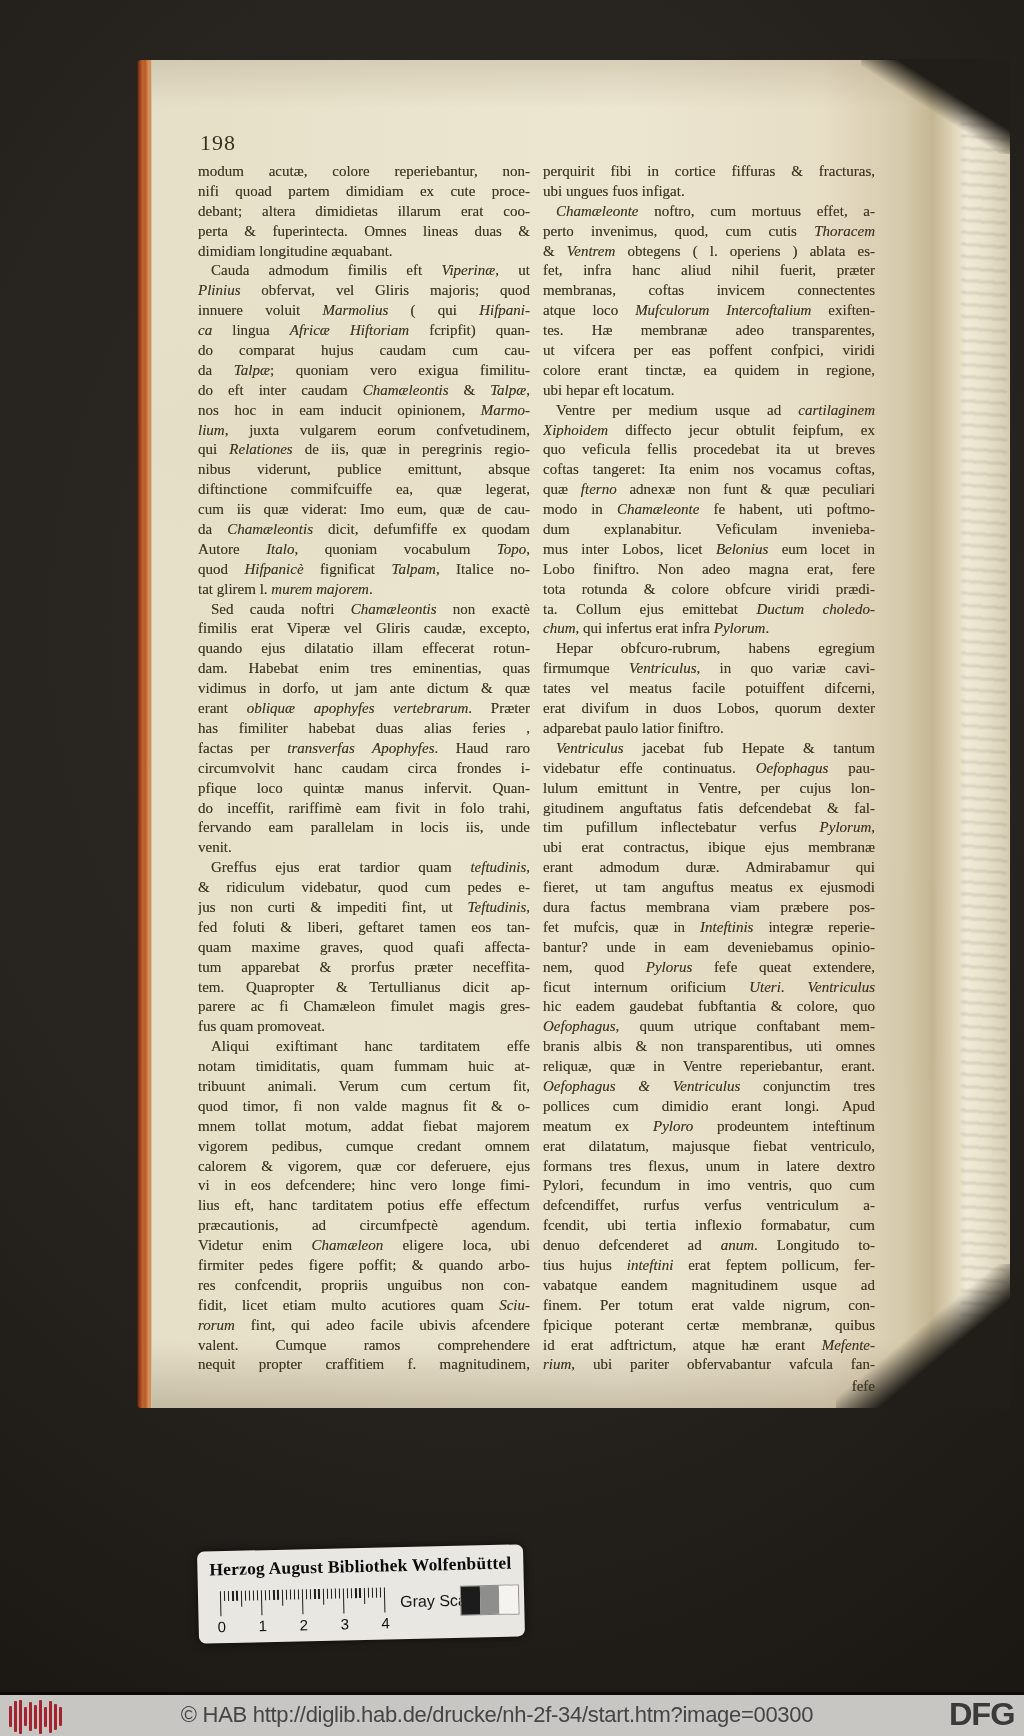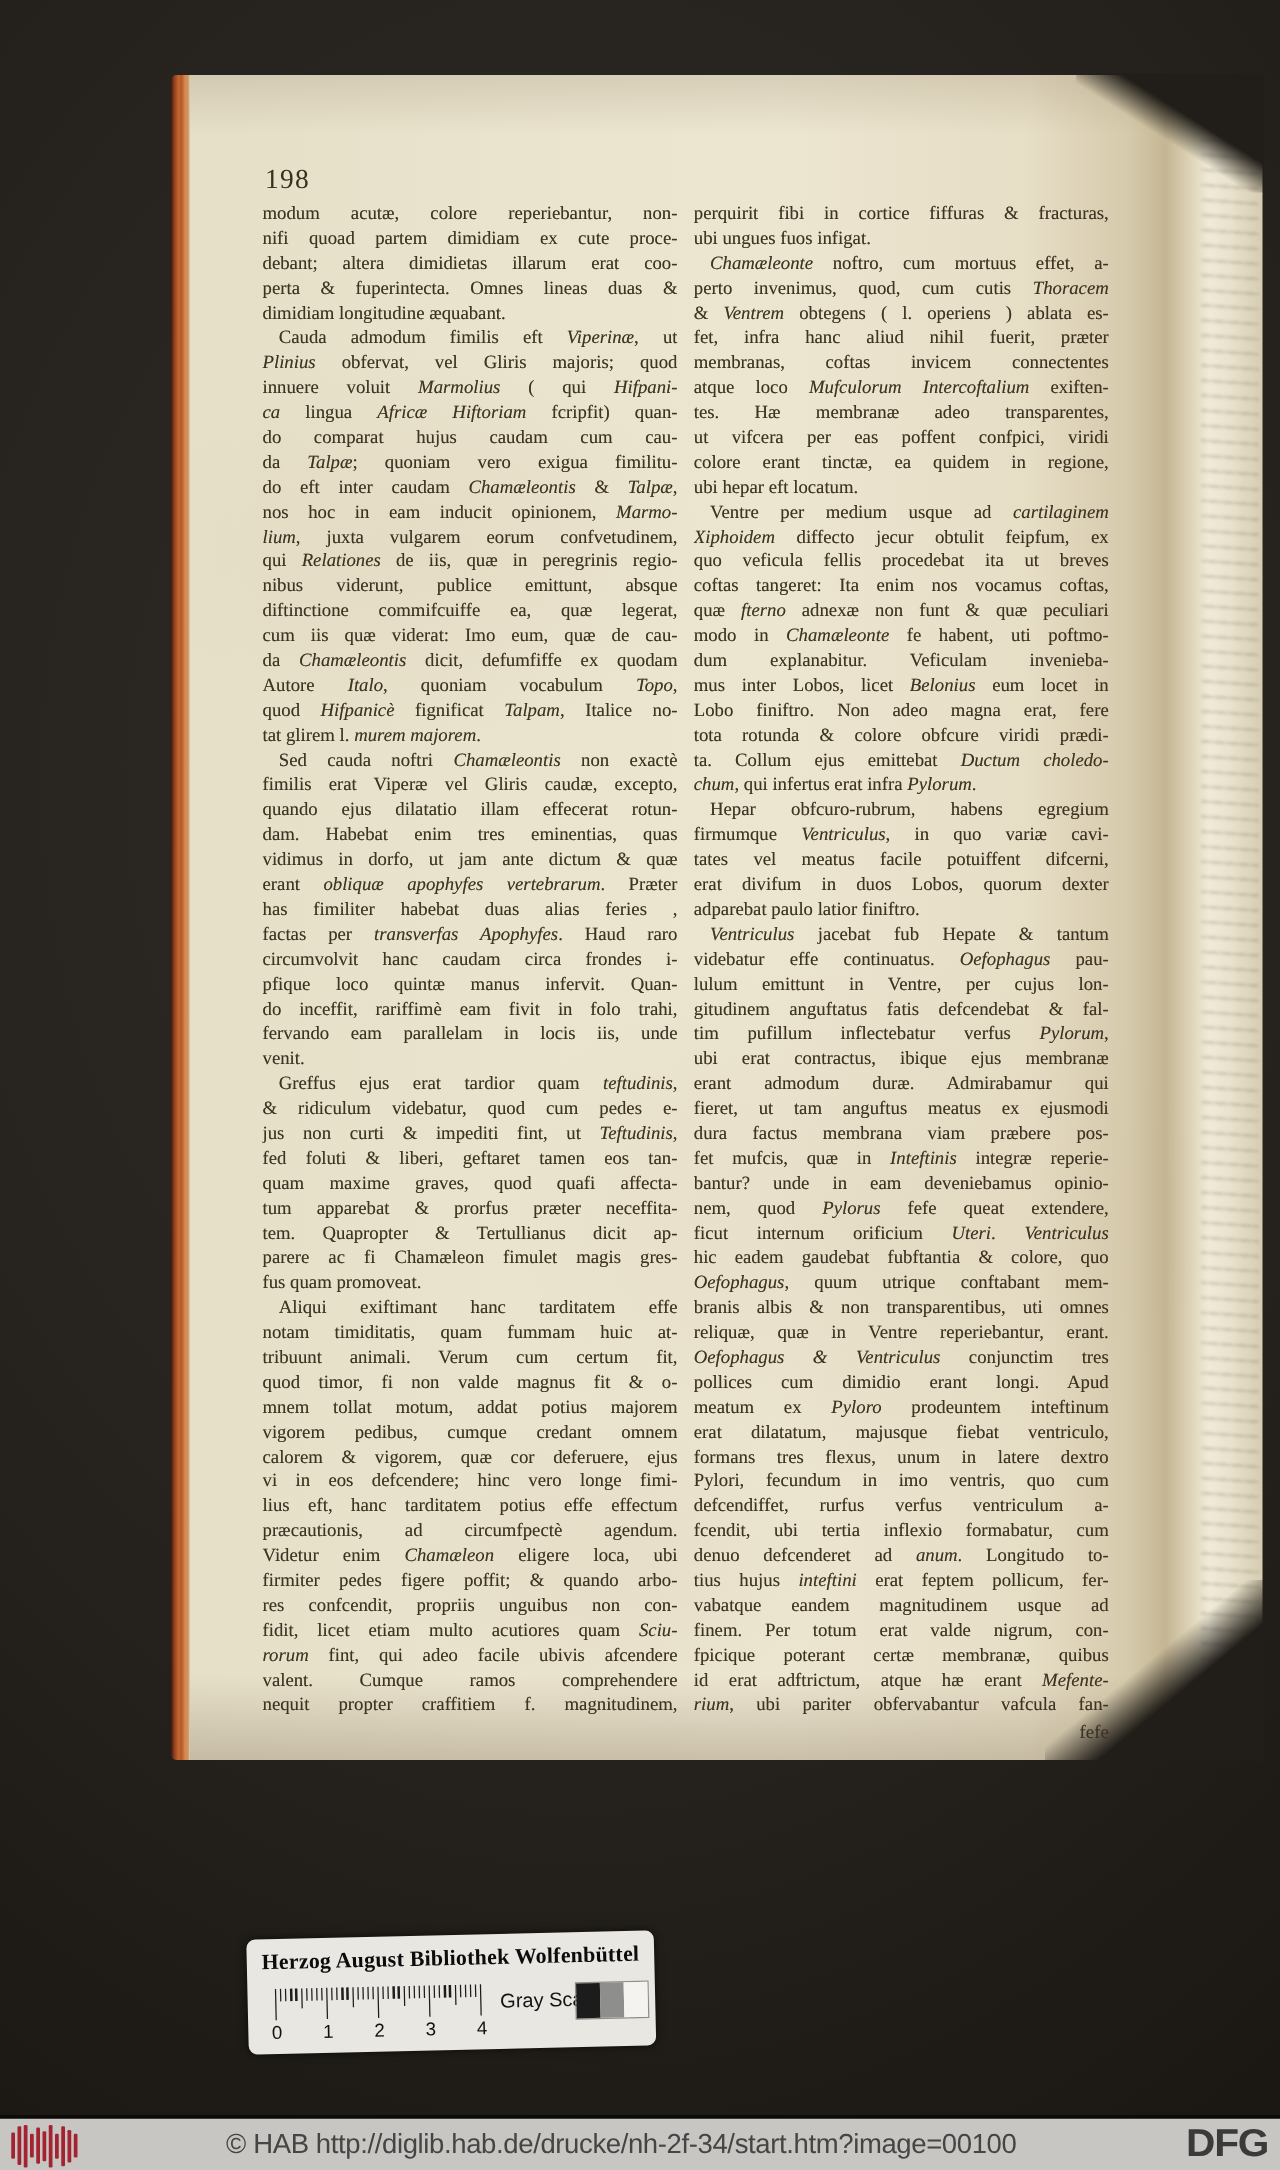--- a/index.html
+++ b/index.html
@@ -45,21 +45,21 @@
   .wedge-tr{
     position:absolute;top:-1px;right:-1px;width:150px;height:95px;
     background:linear-gradient(to bottom left, #211e19 38%, rgba(33,30,25,0) 54%);
   }
   .wedge-br{
     position:absolute;bottom:-1px;right:-1px;width:175px;height:145px;
     background:linear-gradient(to top left, #211e19 38%, rgba(33,30,25,0) 54%);
   }
   
   .content{
-    position:absolute;left:30px;top:0;width:858px;height:100%;
+    position:absolute;left:18px;top:0;width:858px;height:100%;
     color:#3e3423;
     text-decoration:underline;
   }
   .header-row{position:absolute;left:43px;top:64px;width:677px;height:36px;}
   .page-number{
     position:absolute;left:2px;top:6px;font-size:22px;letter-spacing:1px;color:#3a3020;
   }
   .header-title{
     display:block;text-align:center;font-style:italic;font-size:25px;
     letter-spacing:4px;word-spacing:12px;color:#382e1e;
@@ -185,21 +185,21 @@
             <div class="tline">fed foluti &amp; liberi, geftaret tamen eos tan-</div>
             <div class="tline">quam maxime graves, quod quafi affecta-</div>
             <div class="tline">tum apparebat &amp; prorfus præter neceffita-</div>
             <div class="tline">tem. Quapropter &amp; Tertullianus dicit ap-</div>
             <div class="tline">parere ac fi Chamæleon fimulet magis gres-</div>
             <div class="tline pend">fus quam promoveat.</div>
             <div class="tline ind">Aliqui exiftimant hanc tarditatem effe</div>
             <div class="tline">notam timiditatis, quam fummam huic at-</div>
             <div class="tline">tribuunt animali. Verum cum certum fit,</div>
             <div class="tline">quod timor, fi non valde magnus fit &amp; o-</div>
-            <div class="tline">mnem tollat motum, addat potius majorem</div>
+            <div class="tline">mnem tollat motum, addat fiebat majorem</div>
             <div class="tline">vigorem pedibus, cumque credant omnem</div>
             <div class="tline">calorem &amp; vigorem, quæ cor deferuere, ejus</div>
             <div class="tline">vi in eos defcendere; hinc vero longe fimi-</div>
             <div class="tline">lius eft, hanc tarditatem potius effe effectum</div>
             <div class="tline">præcautionis, ad circumfpectè agendum.</div>
             <div class="tline">Videtur enim <i>Chamæleon</i> eligere loca, ubi</div>
             <div class="tline">firmiter pedes figere poffit; &amp; quando arbo-</div>
             <div class="tline">res confcendit, propriis unguibus non con-</div>
             <div class="tline">fidit, licet etiam multo acutiores quam <i>Sciu-</i></div>
             <div class="tline"><i>rorum</i> fint, qui adeo facile ubivis afcendere</div>
@@ -345,17 +345,17 @@
         <div class="hab-bar" style="height: 34px; background: rgb(163, 36, 48);"></div>
         <div class="hab-bar" style="height: 19px; background: rgb(163, 36, 48);"></div>
         <div class="hab-bar" style="height: 29px; background: rgb(163, 36, 48);"></div>
         <div class="hab-bar" style="height: 24px; background: rgb(163, 36, 48);"></div>
         <div class="hab-bar" style="height: 34px; background: rgb(163, 36, 48);"></div>
         <div class="hab-bar" style="height: 20px; background: rgb(163, 36, 48);"></div>
         <div class="hab-bar" style="height: 32px; background: rgb(163, 36, 48);"></div>
         <div class="hab-bar" style="height: 26px; background: rgb(163, 36, 48);"></div>
         <div class="hab-bar" style="height: 19px; background: rgb(163, 36, 48);"></div>
       </div>
-    <div class="copyright">© HAB http://diglib.hab.de/drucke/nh-2f-34/start.htm?image=00100</div>
+    <div class="copyright">© HAB http://diglib.hab.de/drucke/nh-2f-34/start.htm?image=00300</div>
     <div class="dfg">DFG</div>
   </div>
 
 </div>
 
 </body></html>

